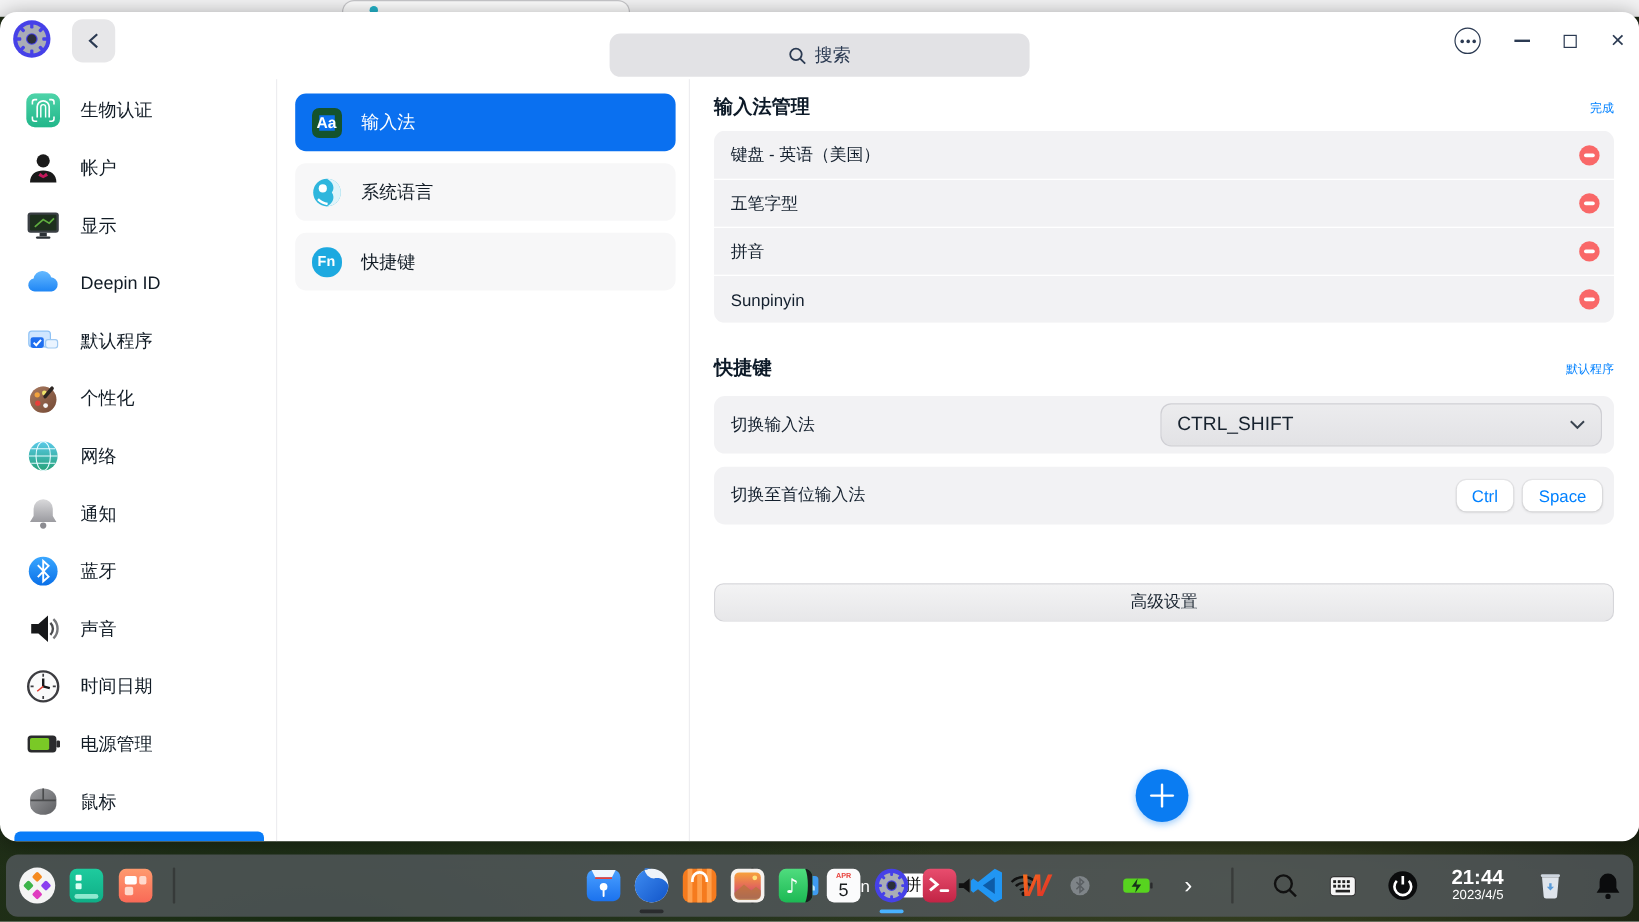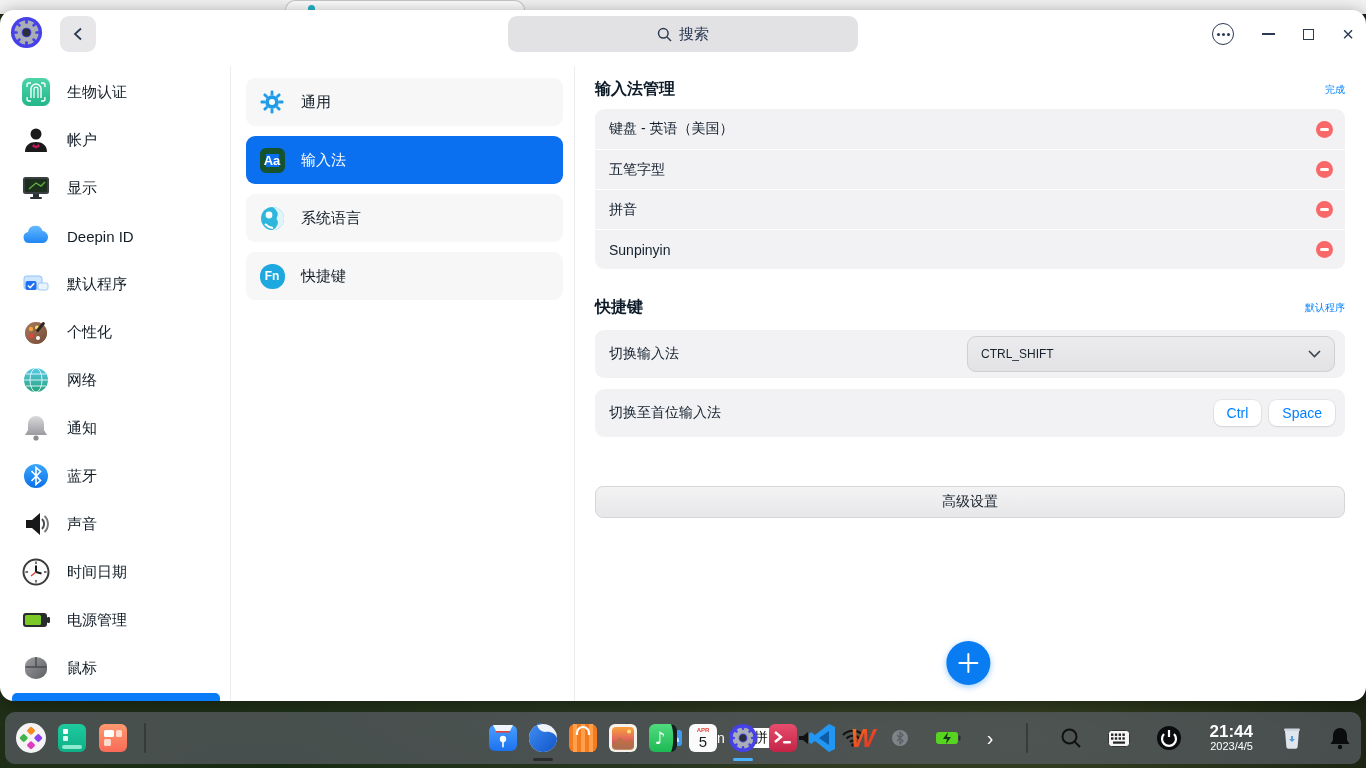--- a/index.html
+++ b/index.html
@@ -19,21 +19,21 @@
   .bg-tab .dot { position:absolute; left:22px; top:4px; width:7px; height:7px; border-radius:50%; background:#23b2c8; }
 
   
   .window { position:absolute; left:0; top:10px; width:1366px; height:691px; background:#ffffff;
     border-radius:14px; box-shadow:0 3px 18px rgba(0,0,0,.38); overflow:hidden; }
 
   .titlebar { position:absolute; left:0; top:0; width:100%; height:56px; }
   .app-badge { position:absolute; left:9px; top:5px; width:35px; height:35px; }
   .back-btn { position:absolute; left:60px; top:6px; width:36px; height:36px; background:#e7e7e9;
     border-radius:9px; display:flex; align-items:center; justify-content:center; cursor:default; }
-  .searchbox { position:absolute; left:508px; top:6px; width:350px; height:36px; background:#e2e2e5;
+  .searchbox { position:absolute; left:508px; top:18px; width:350px; height:36px; background:#e2e2e5;
     border-radius:9px; display:flex; align-items:center; justify-content:center; gap:7px;
     color:#2b3a52; font-size:15px; }
   .tb-right { position:absolute; right:12px; top:6px; height:36px; display:flex; align-items:center; gap:28px; color:#2b3a52; }
   .menu-btn { width:22px; height:22px; border:1.6px solid #2b3a52; border-radius:50%;
     display:flex; align-items:center; justify-content:center; gap:2px; }
   .menu-btn i { width:3px; height:3px; border-radius:50%; background:#2b3a52; }
   .min-glyph { width:13px; height:2px; background:#2b3a52; }
   .max-glyph { width:11px; height:11px; border:1.7px solid #2b3a52; }
   .close-glyph { font-size:20px; line-height:18px; font-weight:400; }
 
@@ -71,21 +71,21 @@
   .im-row + .im-row { border-top:1px solid #ffffff; }
   .minus-btn { width:17px; height:17px; border-radius:50%; background:#f96868; position:relative; cursor:pointer; flex:0 0 17px; }
   .minus-btn::after { content:""; position:absolute; left:4px; top:7px; width:9px; height:3px; border-radius:2px; background:#fff; }
 
   .sc-row { height:48px; background:#f2f2f4; border-radius:9px; display:flex; align-items:center;
     justify-content:space-between; padding:0 10px 0 14px; font-size:14px; }
   .sc-row.r1 { margin-top:12px; }
   .sc-row.r2 { margin-top:11px; }
   .dropdown { width:368px; height:36px; border-radius:9px; border:1px solid #cfcfd4;
     background:linear-gradient(#ececee,#e2e2e5); display:flex; align-items:center; justify-content:space-between;
-    padding:0 13px; font-size:12px; color:#17222e; cursor:pointer; }
+    padding:0 13px; font-size:16px; color:#17222e; cursor:pointer; }
   .keycaps { display:flex; gap:8px; }
   .keycap { background:#ffffff; border-radius:8px; padding:5px 13px; font-size:14px; color:#0081ff;
     box-shadow:0 0 0 1px rgba(0,0,0,.05), 0 1px 2px rgba(0,0,0,.08); cursor:default; }
 
   .advanced-btn { margin-top:49px; height:32px; border-radius:8px; border:1px solid #d6d6da;
     background:linear-gradient(#f3f3f4,#e7e7e9); display:flex; align-items:center; justify-content:center;
     font-size:14px; color:#17222e; cursor:pointer; }
 
   .fab { position:absolute; left:50%; transform:translateX(-56%); bottom:16px; width:44px; height:44px;
     border-radius:50%; background:#0a7cf2; box-shadow:0 2px 6px rgba(10,124,242,.4); cursor:pointer;
@@ -341,41 +341,20 @@
           <line x1="15" y1="4" x2="15" y2="14" stroke="#4a4b4d" stroke-width="1.4"></line>
           <path d="M4.5 14 h21" stroke="#4a4b4d" stroke-width="1.4" fill="none"></path>
         </svg>
         <span class="lbl">鼠标</span>
       </div>
 
       <div class="side-scroll"></div>
     </div>
 
     <div class="midpanel">
-      <div class="mid-item">
-        <span class="mid-ic">
-          <svg width="24" height="24" viewBox="0 0 24 24">
-            <g fill="#1f9ce8">
-              <circle cx="12" cy="12" r="6.8"></circle>
-              <g>
-                <rect x="10.6" y="0.5" width="2.8" height="5" rx="1.2"></rect>
-                <rect x="10.6" y="18.5" width="2.8" height="5" rx="1.2"></rect>
-                <rect x="0.5" y="10.6" width="5" height="2.8" rx="1.2"></rect>
-                <rect x="18.5" y="10.6" width="5" height="2.8" rx="1.2"></rect>
-                <rect x="10.6" y="0.5" width="2.8" height="5" rx="1.2" transform="rotate(45 12 12)"></rect>
-                <rect x="10.6" y="18.5" width="2.8" height="5" rx="1.2" transform="rotate(45 12 12)"></rect>
-                <rect x="0.5" y="10.6" width="5" height="2.8" rx="1.2" transform="rotate(45 12 12)"></rect>
-                <rect x="18.5" y="10.6" width="5" height="2.8" rx="1.2" transform="rotate(45 12 12)"></rect>
-              </g>
-            </g>
-            <circle cx="12" cy="12" r="3" fill="#fff"></circle>
-          </svg>
-        </span>
-        <span>通用</span>
-      </div>
 
       <div class="mid-item selected">
         <span class="mid-ic">
           <span class="aa-badge">Aa</span>
         </span>
         <span>输入法</span>
       </div>
 
       <div class="mid-item">
         <span class="mid-ic">

